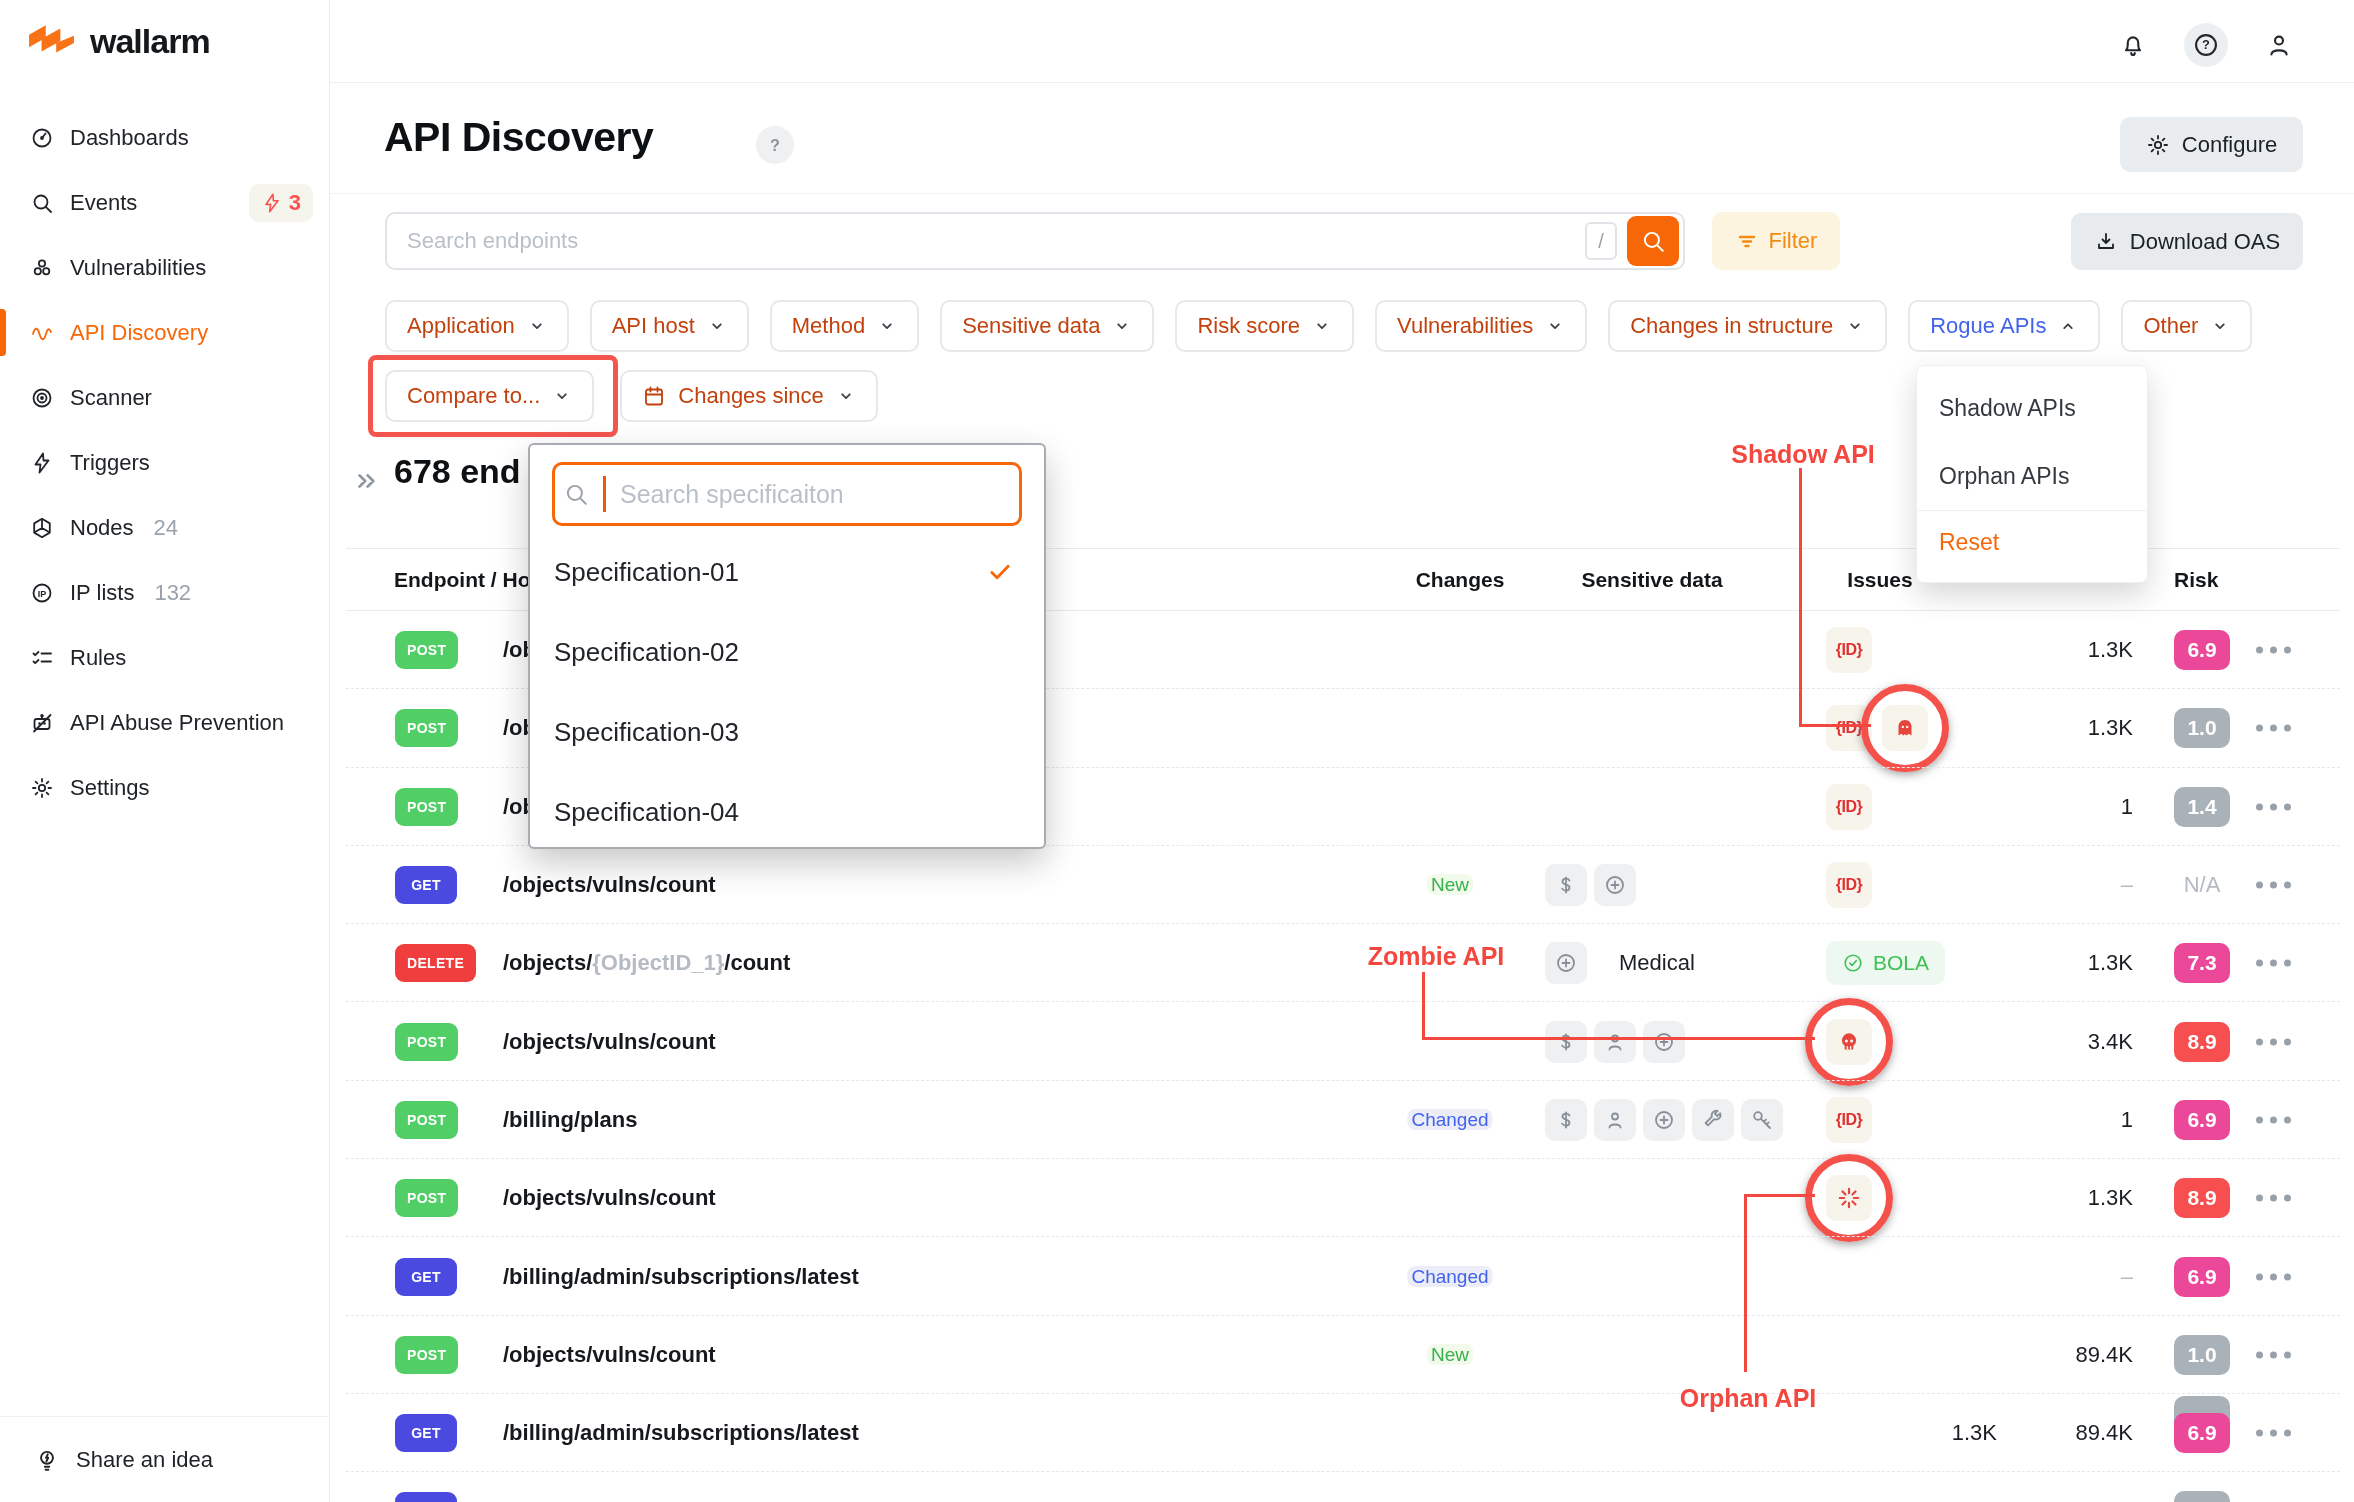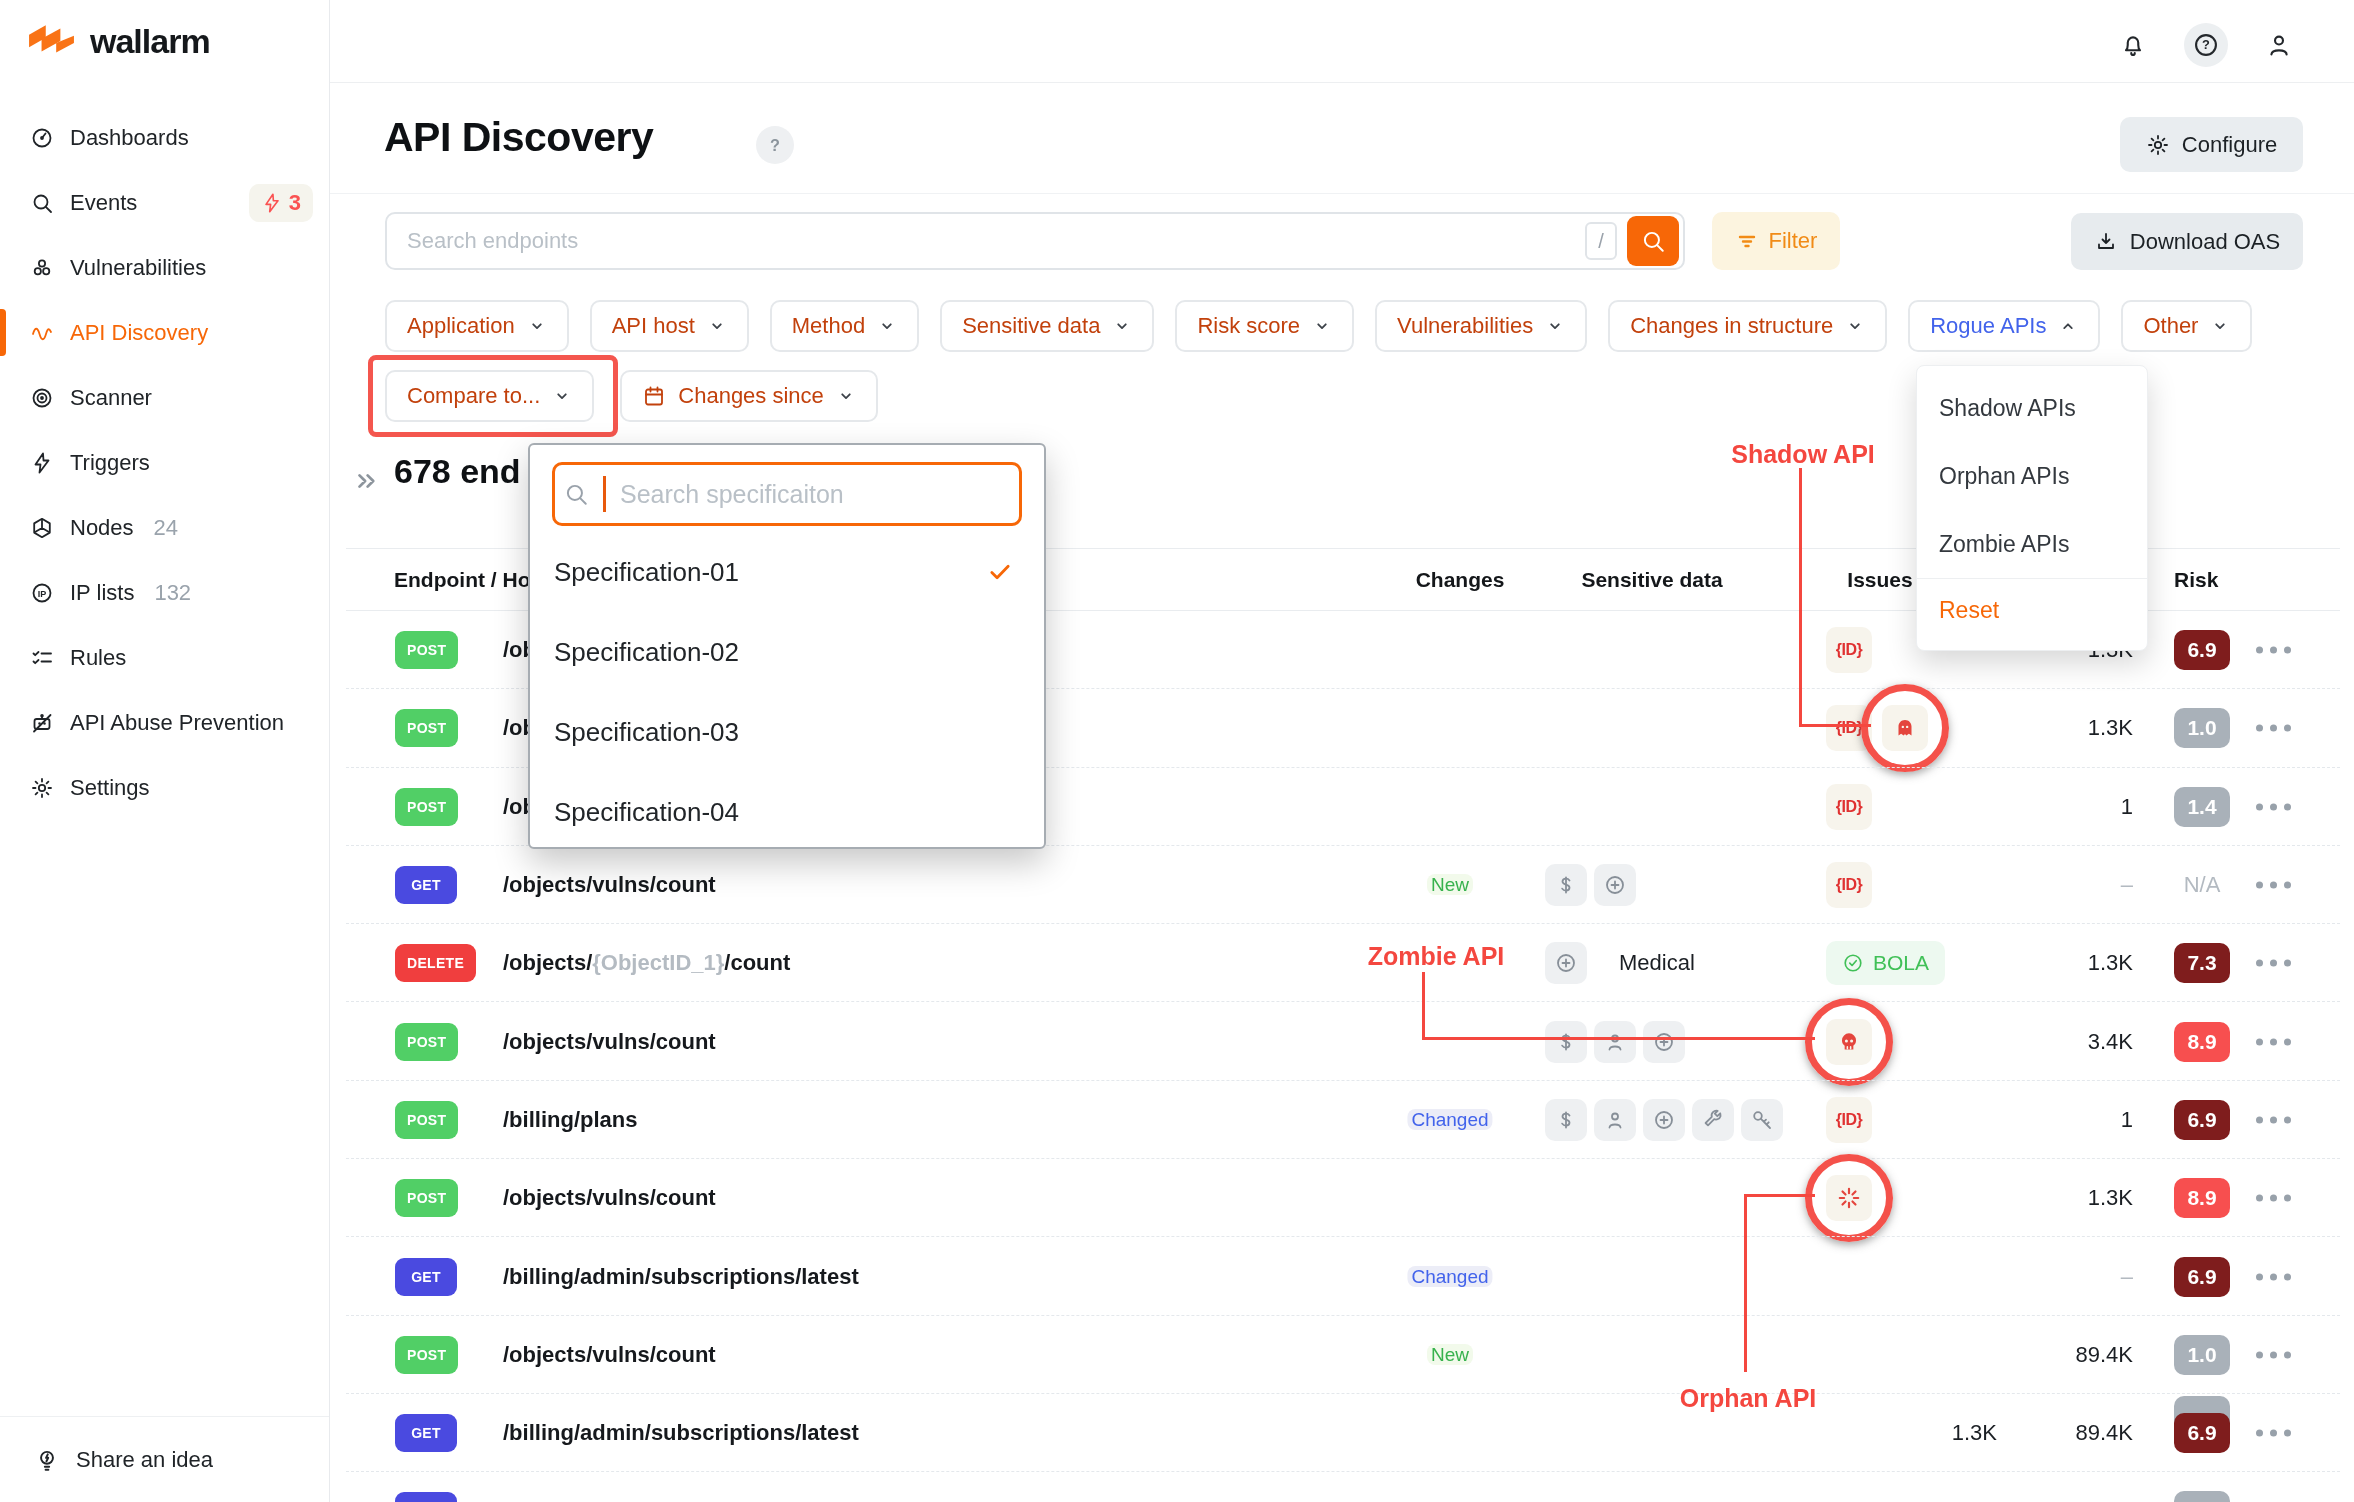--- a/index.html
+++ b/index.html
@@ -113,21 +113,21 @@
         display:flex;align-items:center;gap:9px;font-size:21px}
   .ca{position:absolute;left:1880px;width:117px;text-align:right;top:50%;transform:translateY(-50%);
         font-size:22px;color:#1b1f24}
   .cb{position:absolute;left:1986px;width:147px;text-align:right;top:50%;transform:translateY(-50%);
         font-size:22px;color:#1b1f24}
   .lnk{text-underline-offset:5px;cursor:pointer}
   .dash{color:#b3bac1}
   .cr{position:absolute;left:2174px;top:50%;transform:translateY(-50%);width:56px}
   .rb{position:relative;z-index:1;width:56px;height:40px;border-radius:10px;color:#fff;font-weight:700;
         font-size:21px}
-  .r-orange{background:#7f1d1d}.r-red{background:#f74f4f}.r-gray{background:#a9b1b9}
+  .r-orange{background:#ec4899}.r-red{background:#f74f4f}.r-gray{background:#a9b1b9}
   .r-na{display:block;color:#b3bac1;font-size:22px;text-align:center}
   .ghostb{position:absolute;left:0;top:-17px;width:56px;height:40px;border-radius:10px;background:#a9b1b9;z-index:0}
   .cd{position:absolute;left:2256px;top:50%;transform:translateY(-50%);display:flex;gap:7px;cursor:pointer}
   .cd i{width:7px;height:7px;border-radius:50%;background:#98a1aa;display:block}
 
   
   #spec-panel{position:absolute;left:528px;top:443px;width:518px;height:406px;background:#fff;
         border:2px solid #a6acb2;border-radius:6px;box-shadow:0 14px 34px rgba(0,0,0,.22);z-index:7}
   #spec-search{position:absolute;left:22px;top:17px;right:22px;height:64px;border:3px solid #f76707;
         border-radius:10px;display:flex;align-items:center;gap:14px;padding:0 8px;color:#9aa2ab}
@@ -834,21 +834,20 @@
       <div class="spec-item" style="top: 336px;">
         <span>Specification-04</span>
       </div>
     </div>
 </div>
 
 <div id="rogue-panel">
   <div id="rogue-items">
       <div class="rogue-item">Shadow APIs</div>
       <div class="rogue-item">Orphan APIs</div>
-      <div class="rogue-item">Zombie APIs</div>
     </div>
   <div id="rogue-reset">Reset</div>
 </div>
 
 <div class="ann-label" id="ann-shadow-label">Shadow API</div>
 <div class="ann-label" id="ann-zombie-label">Zombie API</div>
 <div class="ann-label" id="ann-orphan-label">Orphan API</div>
 <div class="ann-line" id="ln-sh-v"></div>
 <div class="ann-line" id="ln-sh-h"></div>
 <div class="ann-line" id="ln-zo-v"></div>

